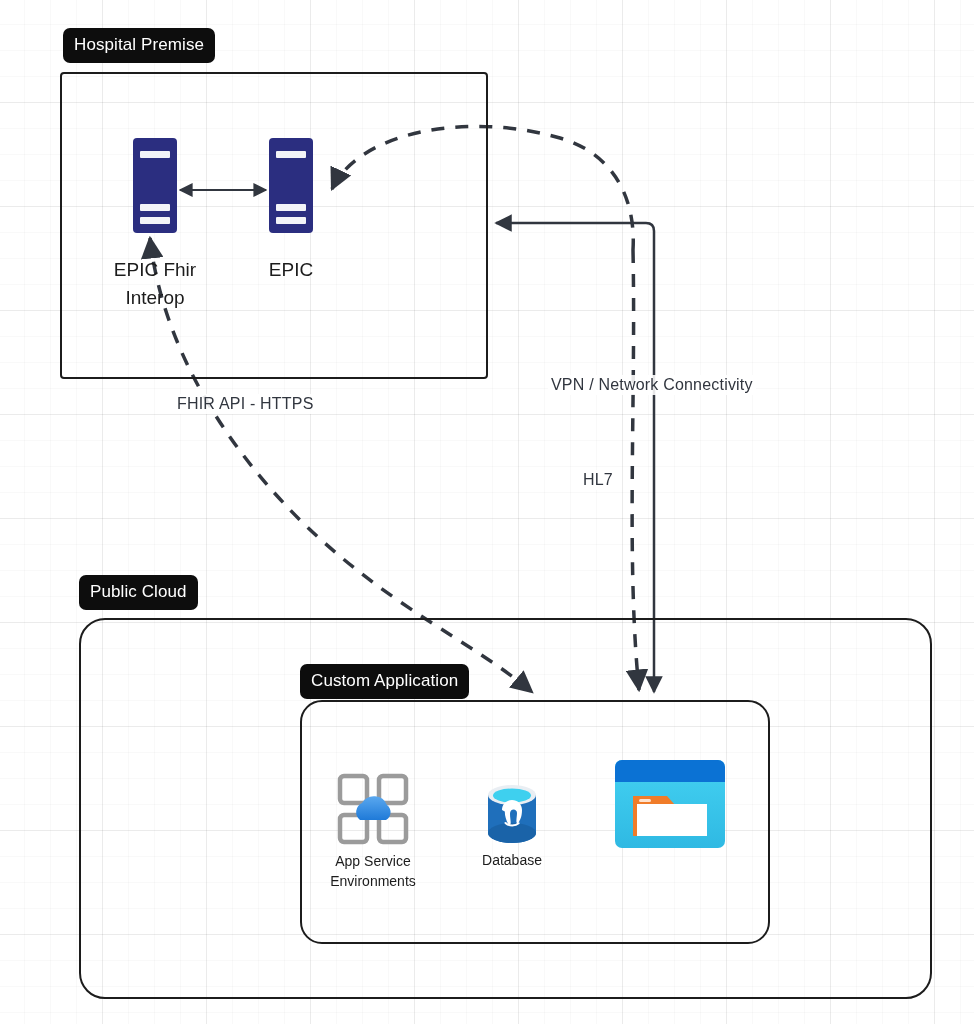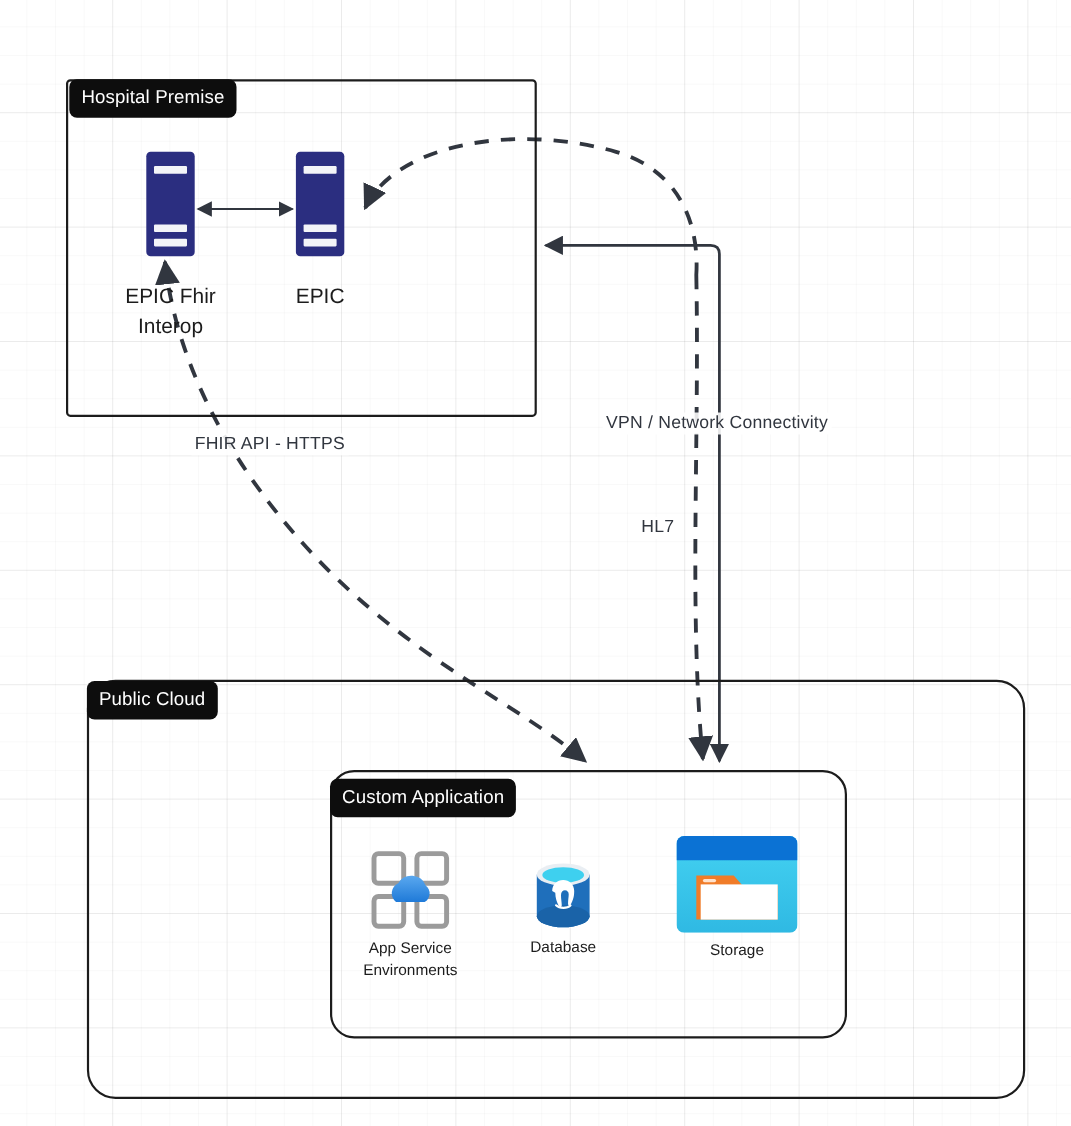--- a/index.html
+++ b/index.html
@@ -38,21 +38,20 @@
   .badge {
     position: absolute;
     background: #0d0d0d;
     color: #ffffff;
     border-radius: 7px;
     font-size: 17px;
     line-height: 1;
     padding: 8px 11px 10px 11px;
     white-space: nowrap;
     letter-spacing: 0.1px;
-    margin-top: 44px;
   }
   #badge-hospital { left: 63px; top: 28px; }
   #badge-cloud    { left: 79px; top: 575px; }
   #badge-app      { left: 300px; top: 664px; }
 
   
   .server-node {
     position: absolute;
     width: 120px;
     text-align: center;
@@ -224,20 +223,19 @@
           <stop offset="0%" stop-color="#44d2f2"></stop>
           <stop offset="100%" stop-color="#2fb9e3"></stop>
         </linearGradient>
       </defs>
       <rect x="0" y="0" width="110" height="88" rx="7" fill="url(#stgrad)"></rect>
       <path d="M0 7 a7 7 0 0 1 7 -7 L103 0 a7 7 0 0 1 7 7 L110 22 L0 22 z" fill="#0b72d4"></path>
       <path d="M18 36 L52 36 L60 45 L92 45 L92 76 L18 76 z" fill="#f07c29"></path>
       <rect x="24" y="39" width="12" height="3" rx="1.5" fill="#ffe2cc"></rect>
       <rect x="22" y="44" width="70" height="32" fill="#ffffff"></rect>
     </svg>
-    <div class="svc-label">Storage</div>
   </div>
 
   <div class="edge-label" id="lbl-fhir">FHIR API - HTTPS</div>
   <div class="edge-label" id="lbl-vpn">VPN / Network Connectivity</div>
   <div class="edge-label" id="lbl-hl7">HL7</div>
 
 </div>
 
 </body></html>

